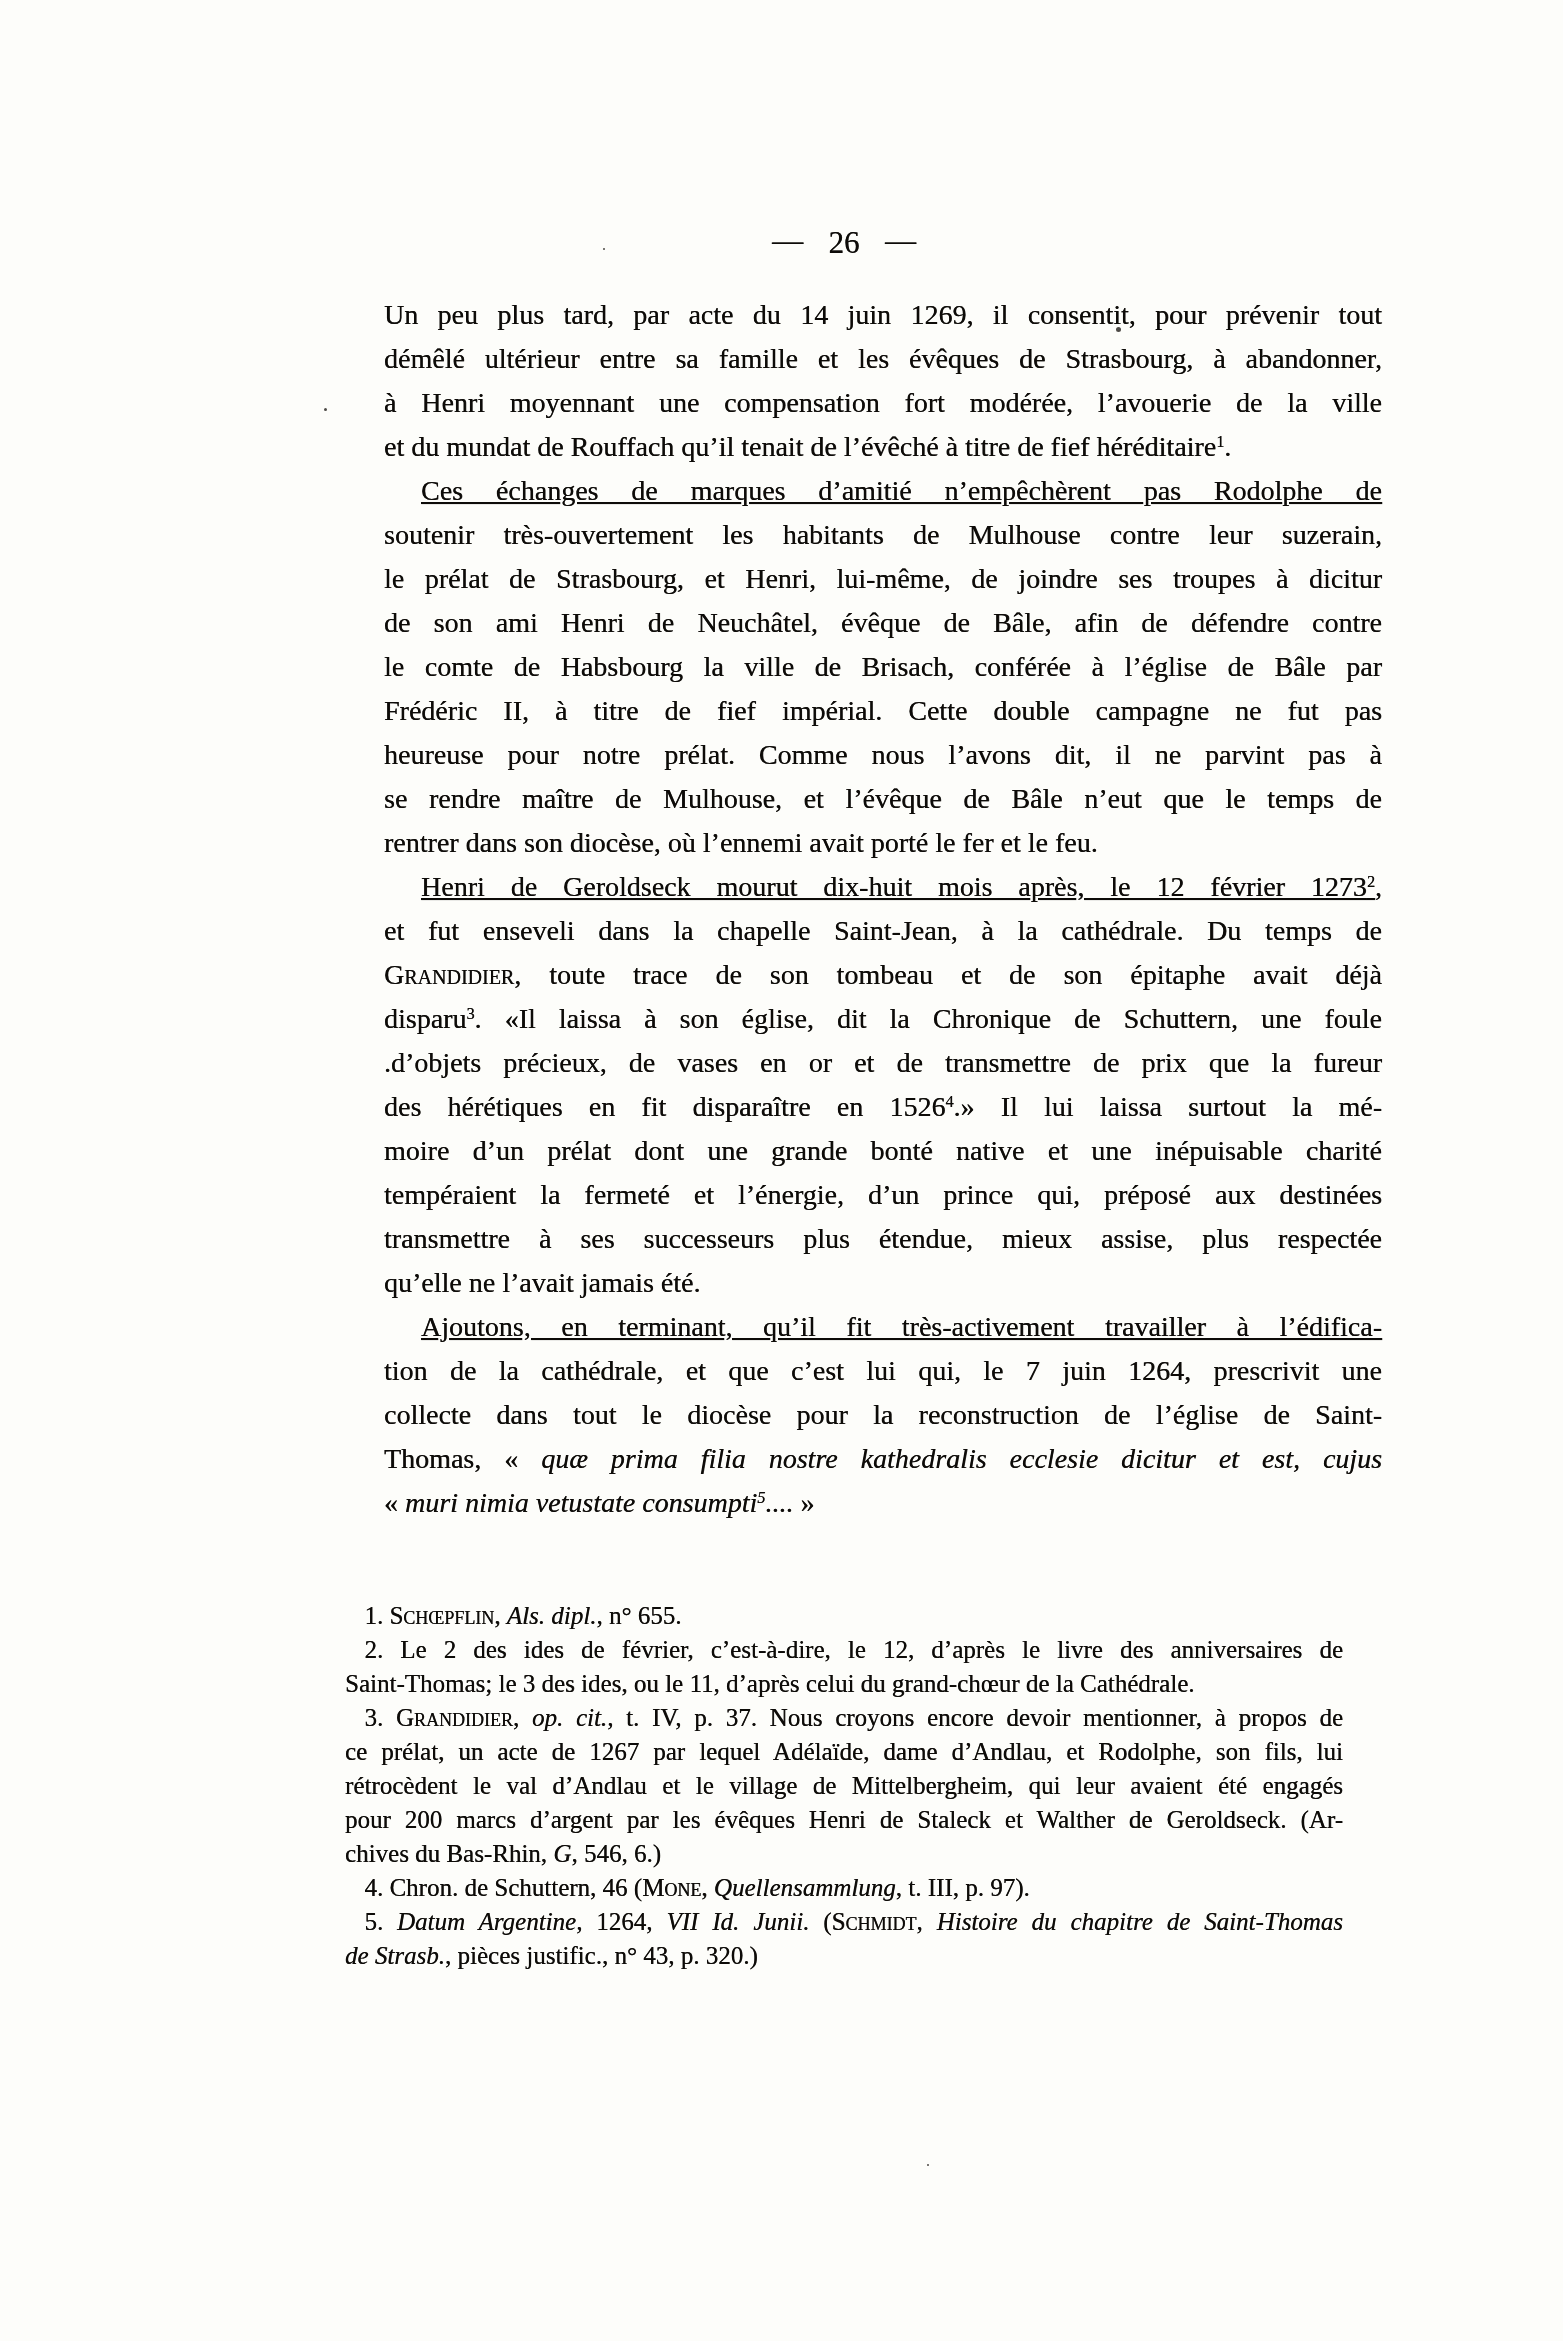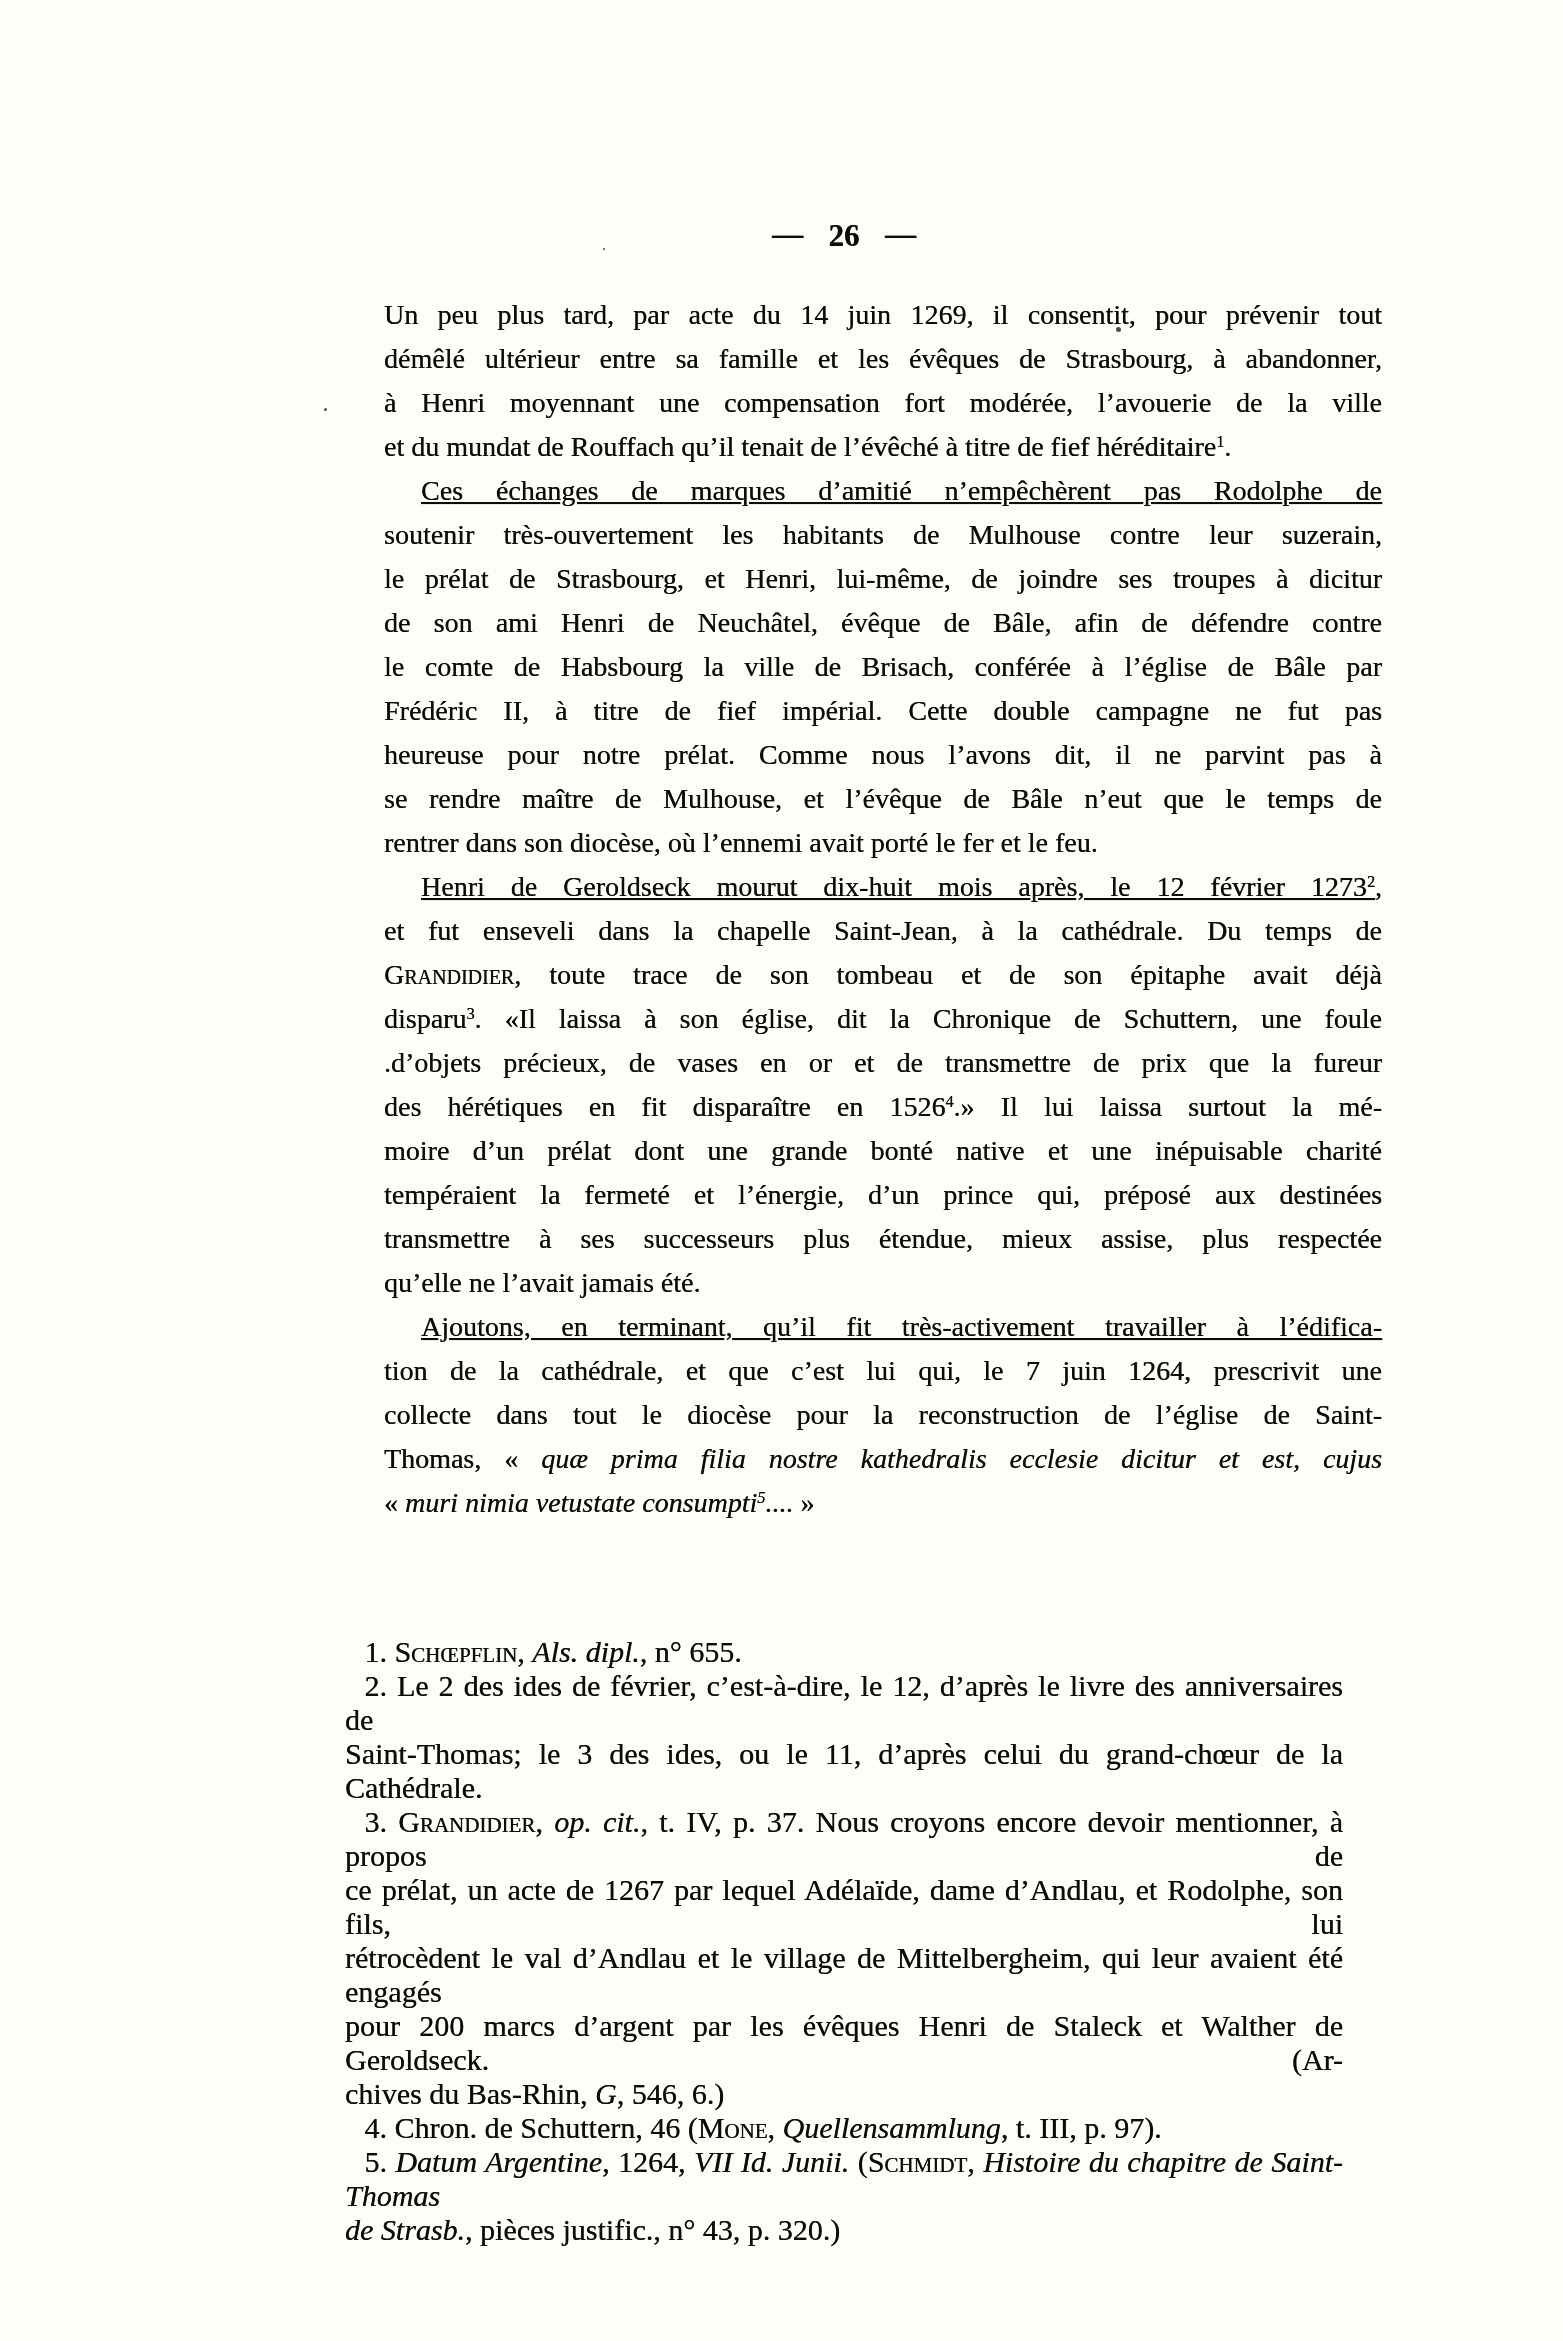--- a/index.html
+++ b/index.html
@@ -6,27 +6,27 @@
   .page{
     position:relative;
     width:1564px;height:2342px;
     background:#fdfdfa;
     font-family:"Liberation Serif","DejaVu Serif",serif;
     color:#0d0b08;
     overflow:hidden;
     text-shadow:0.3px 0.1px 0 rgba(13,11,8,0.85);
   }
   .textblock{position:absolute;left:345px;width:998px;}
-  .pagehead{top:218px;text-align:center;font-size:31px;font-weight:bold;height:45px;}
+  .pagehead{top:225px;text-align:center;font-size:31px;font-weight:normal;height:45px;}
   .pagehead .dash{display:inline-block;margin:0 25.4px;transform:translateY(-2.2px);}
   .bodytext{top:293px;font-size:28px;margin-left:39px;}
   .bline{line-height:44px;text-align:justify;text-align-last:justify;}
   .bline.plast{text-align-last:left;}
   .bline.pfirst.ind{text-indent:37px;text-decoration:underline;}
-  .footnotes{top:1635px;font-size:30px;}
+  .footnotes{top:1599px;font-size:25px;}
   .fline{line-height:34px;text-align:justify;text-align-last:justify;}
   .fline.plast{text-align-last:left;}
   .fline.pfirst{text-indent:19.4px;}
   .seg-r{}
   .seg-i{font-style:italic;}
   .seg-sc{font-variant:small-caps;}
   .seg-sup,.seg-supi{font-size:0.58em;vertical-align:0.55em;line-height:0;}
   .seg-supi{font-style:italic;}
   .speck{position:absolute;background:#2e2a26;border-radius:50%;opacity:0.85;}
 </style>

